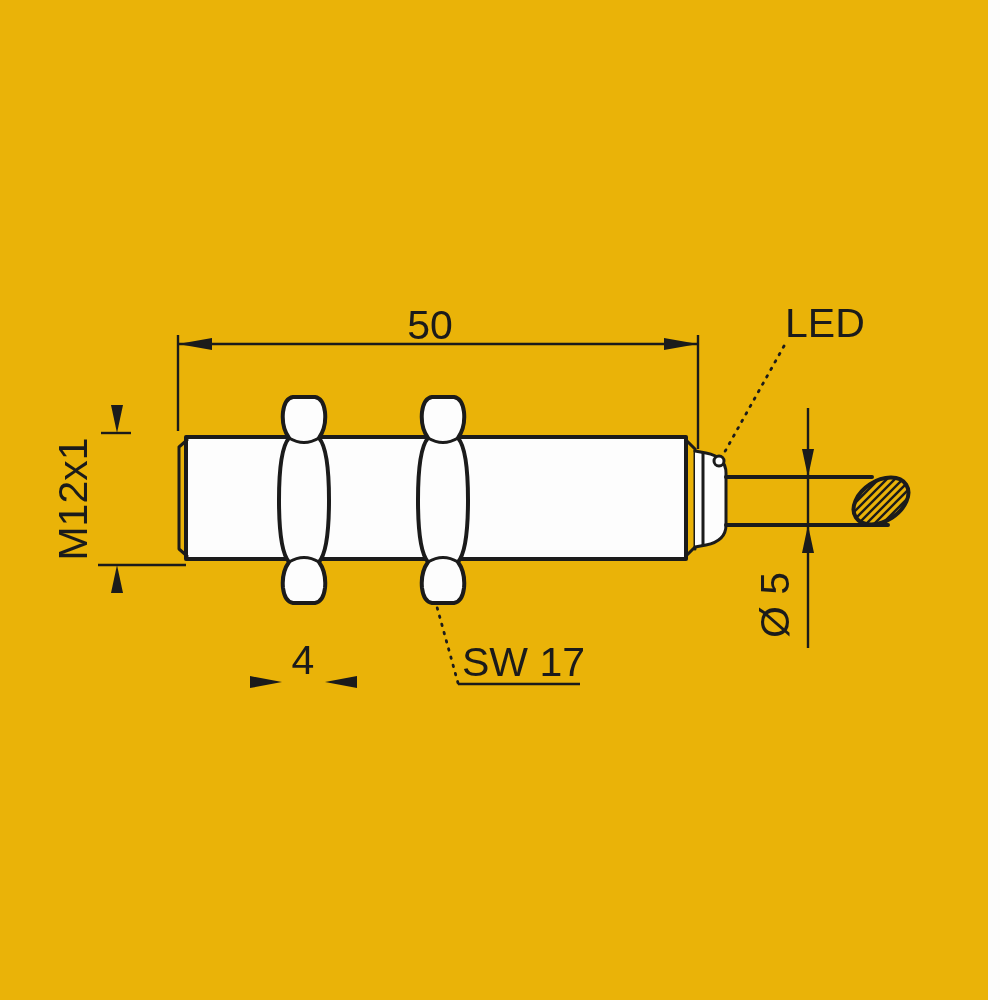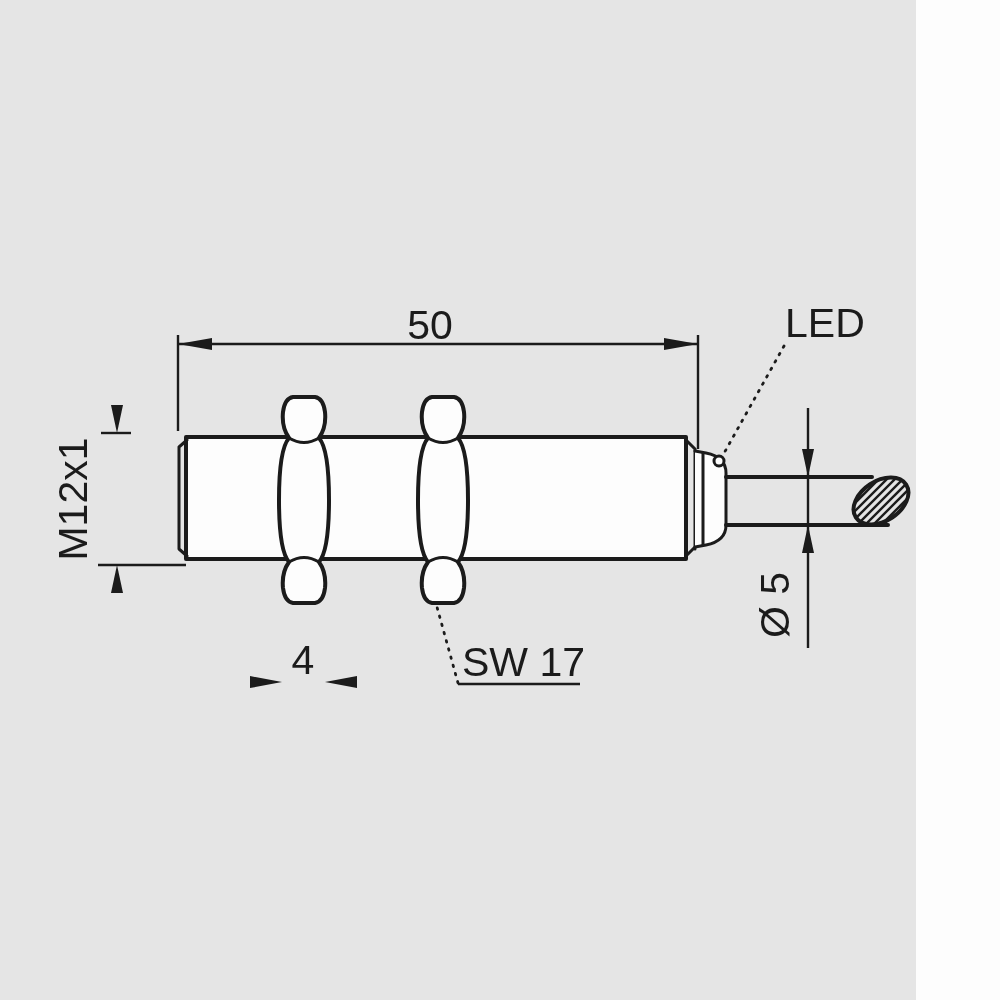--- a/index.html
+++ b/index.html
@@ -5,23 +5,23 @@
   html, body {
     margin: 0;
     padding: 0;
     width: 1000px;
     height: 1000px;
     background: #fdfdfd;
     font-family: "Liberation Sans", sans-serif;
   }
   .drawing-wrap {
     position: relative;
-    width: 916px;
+    width: 988px;
     height: 1000px;
-    background: #e5e5e5;
+    background: #eab308;
     overflow: hidden;
   }
   svg { display: block; }
   .outline  { stroke: #1b1b1b; stroke-width: 4;   fill: none; stroke-linecap: round; stroke-linejoin: round; }
   .outline2 { stroke: #1b1b1b; stroke-width: 3;   fill: none; stroke-linecap: round; stroke-linejoin: round; }
   .whitefill { fill: #fdfdfd; }
   .dimline  { stroke: #1b1b1b; stroke-width: 2.4; fill: none; stroke-linecap: butt; }
   .arrow    { fill: #1b1b1b; stroke: none; }
   .leader   { stroke: #1b1b1b; stroke-width: 2.8; fill: none; stroke-linecap: round; stroke-dasharray: 1.5 7; }
   .hatchline { stroke: #1b1b1b; stroke-width: 2.4; }

